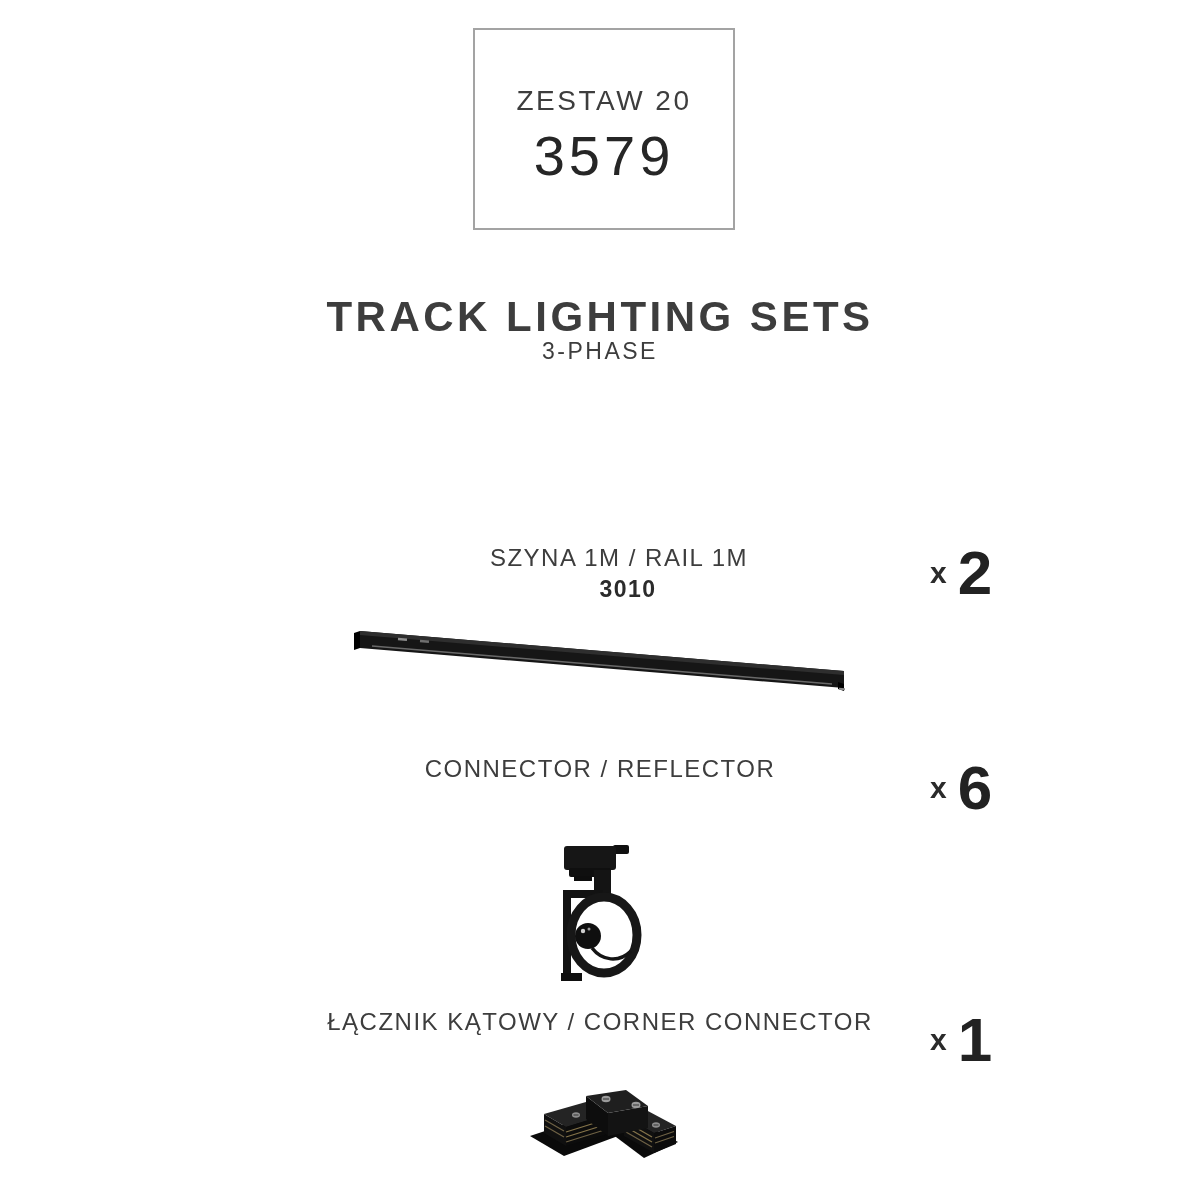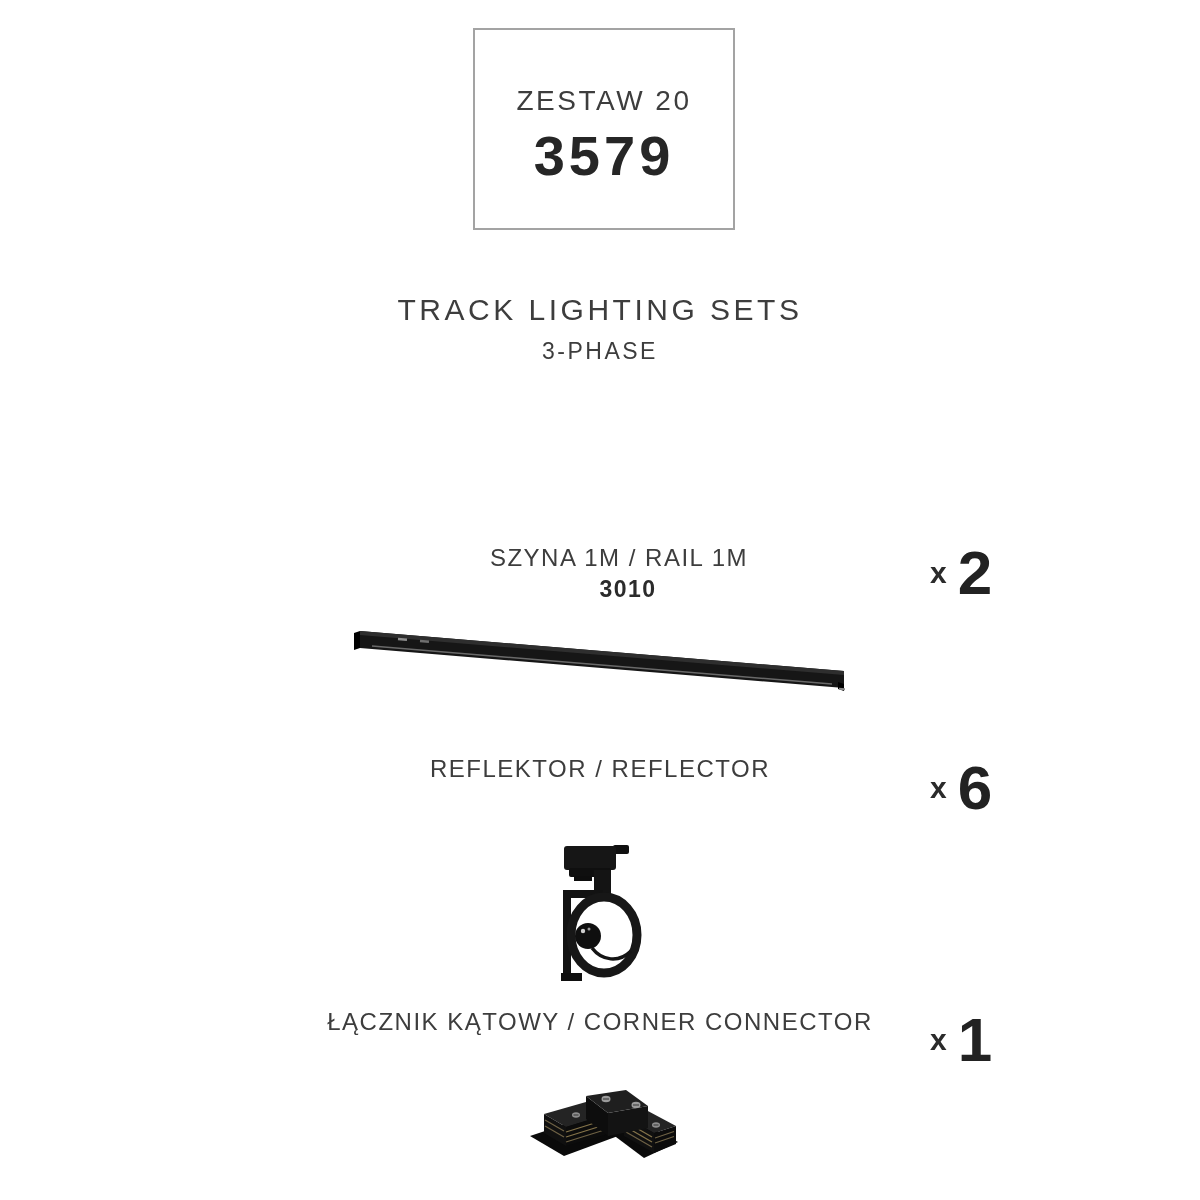--- a/index.html
+++ b/index.html
@@ -9,25 +9,25 @@
   }
   .set-box{
     position:absolute;left:473px;top:28px;width:258px;height:198px;
     border:2px solid #a3a3a3;background:#ffffff;
     display:flex;flex-direction:column;align-items:center;justify-content:center;gap:6px;
   }
   .set-label{
     font-size:28px;letter-spacing:2.5px;color:#3d3d3d;font-weight:400;margin-top:14px;
   }
   .set-number{
-    font-size:56px;letter-spacing:4px;color:#262626;font-weight:bold;
+    font-size:56px;letter-spacing:4px;color:#262626;font-weight:normal;
   }
   .center-text{position:absolute;left:0;width:1200px;text-align:center;margin:0;}
   .page-title{
-    top:292px;font-size:30px;letter-spacing:3.5px;color:#3d3d3d;font-weight:400;line-height:1.2;
+    top:292px;font-size:42px;letter-spacing:3.5px;color:#3d3d3d;font-weight:700;line-height:1.2;
   }
   .page-subtitle{
     top:338px;font-size:23px;letter-spacing:2.5px;color:#3d3d3d;font-weight:400;line-height:1.2;
   }
   .item-name{
     font-size:24px;letter-spacing:1.5px;color:#3d3d3d;font-weight:400;line-height:1.2;
   }
   .item-code{
     font-size:23px;letter-spacing:1.5px;color:#2b2b2b;font-weight:bold;line-height:1.2;padding-left:28px;
   }
@@ -74,21 +74,21 @@
     <polygon points="2,9 8,7 8,24 2,26" fill="#000000"></polygon>
     <polygon points="8,7 492,47 492,64 8,24" fill="#161616"></polygon>
     <polygon points="8,7 492,47 492,51 8,11" fill="#2e2e2e"></polygon>
     <line x1="20" y1="22" x2="480" y2="60" stroke="#787878" stroke-width="1.5" opacity="0.85"></line>
     <rect x="46" y="14" width="9" height="2.5" fill="#8f8f8f" transform="rotate(4.7 50 15)"></rect>
     <rect x="68" y="16" width="9" height="2.5" fill="#6f6f6f" transform="rotate(4.7 72 17)"></rect>
     <polygon points="486,58 492,60 492,67 486,65" fill="#000000"></polygon>
     <rect x="487" y="64" width="6" height="2" fill="#8a8a8a" transform="rotate(4.7 490 65)"></rect>
   </svg>
 
-  <div class="center-text item-name" id="item2-name">REFLEKTOR / REFLECTOR</div>
+  <div class="center-text item-name" id="item2-name">CONNECTOR / REFLECTOR</div>
   <div class="qty" id="item2-qty">
     <span class="qty-x">x</span>
     <span class="qty-n">6</span>
   </div>
   <svg class="img" id="spot-img" width="150" height="175" viewBox="0 0 150 175">
     <rect x="93" y="13" width="16" height="9" rx="2" fill="#101010"></rect>
     <rect x="44" y="14" width="52" height="24" rx="3" fill="#161616"></rect>
     <rect x="49" y="36" width="42" height="9" rx="2" fill="#0f0f0f"></rect>
     <rect x="54" y="44" width="18" height="5" fill="#0d0d0d"></rect>
     <rect x="74" y="38" width="17" height="24" fill="#141414"></rect>

